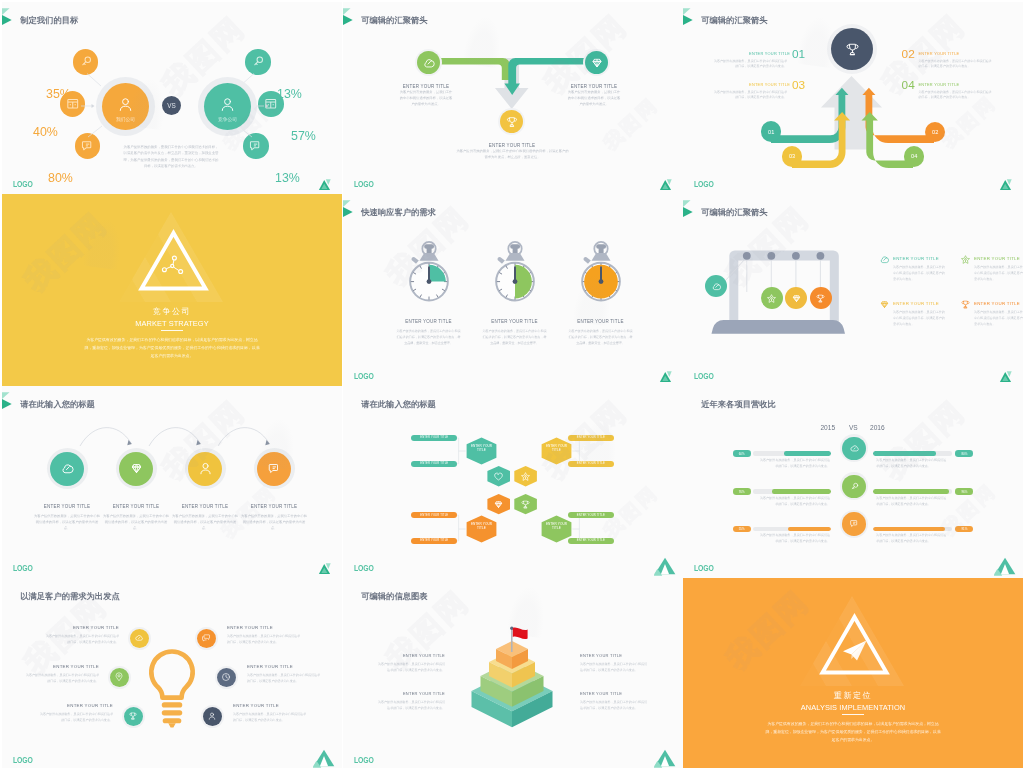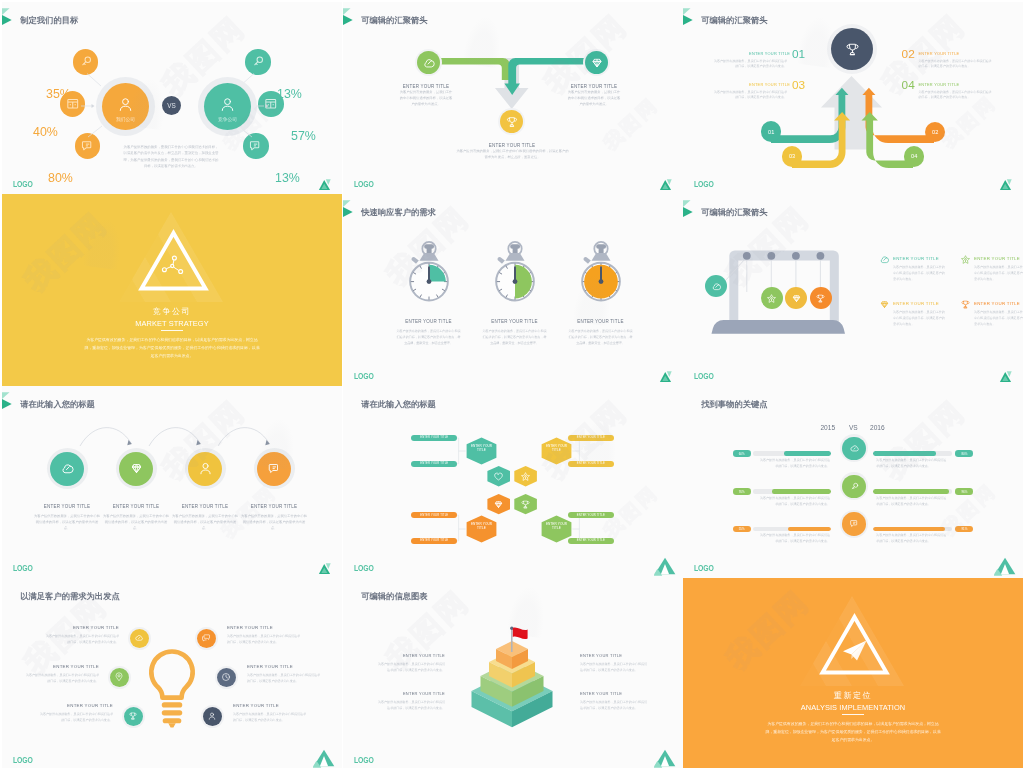--- a/index.html
+++ b/index.html
@@ -871,21 +871,21 @@
   <svg class="s-mark" viewBox="0 0 32 28">
     <path d="M16 2 L31 26 L1 26 Z" fill="#4fbfa4"></path>
     <path d="M16 11 L22 26 L10 26 Z" fill="#ffffff"></path>
     <path d="M5 18 L12 28 L-1 28 Z" fill="#8fdcc6"></path>
   </svg>
 </div>
 
 <div class="slide r2 c2">
 
   <div class="s-tri"></div>
-  <div class="s-title">找到事物的关键点</div>
+  <div class="s-title">近年来各项目营收比</div>
   <div class="g9-year g9-yl">2015</div>
   <div class="g9-year g9-yv">VS</div>
   <div class="g9-year g9-yr">2016</div>
 
   <div class="g9-row">
     <div class="g9-badge" style="left:49.5px;top:64.39999999999999px;background:#4fbfa4">60%</div>
     <div class="g9-track" style="left:69.8px;top:65.39999999999999px">
       <div class="g9-fill g9-fill-r" style="background: rgb(79, 191, 164); width: 60%;"></div>
     </div>
     <div class="g9-body" style="left:75px;top:71.6px;text-align:right">为客户提供有效的服务，是我们工作的中心和我们追求的目标，以满足客户的需求为出发点。</div>

